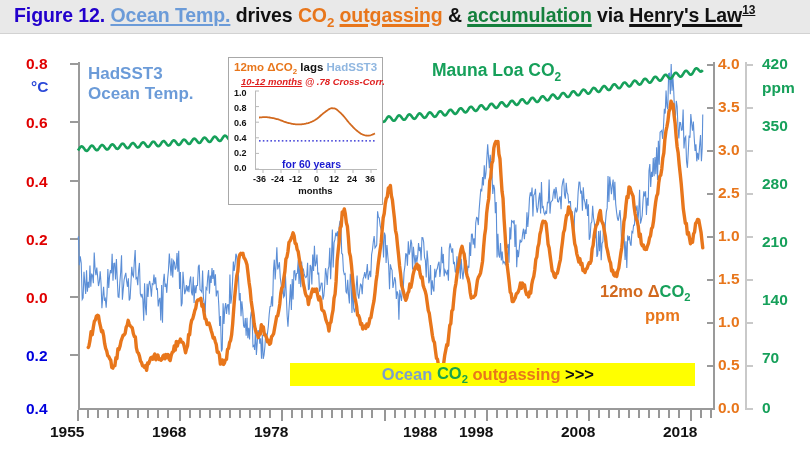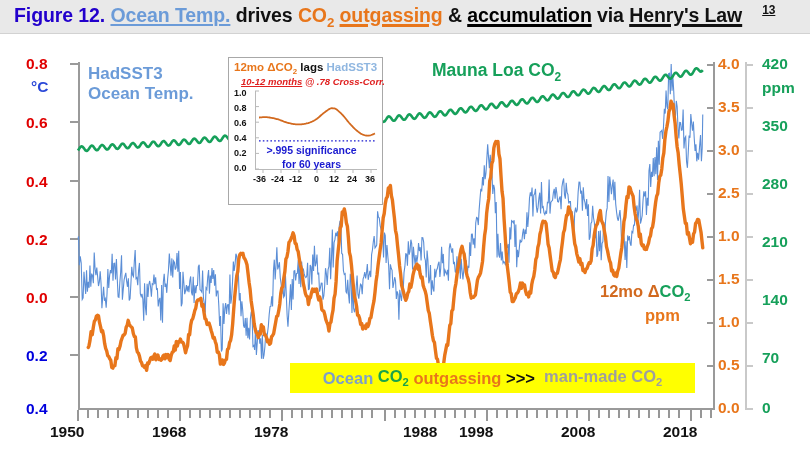--- a/index.html
+++ b/index.html
@@ -21,23 +21,23 @@
   .title-text{
     position:absolute;left:14px;top:3px;
     font-size:19.5px;font-weight:bold;white-space:nowrap;
     letter-spacing:-0.1px;
   }
   .t-fig{color:#2200cc;}
   .t-ocean{color:#6b9bd8;text-decoration:underline;text-decoration-thickness:2px;text-underline-offset:2px;}
   .t-black{color:#111111;}
   .t-co2{color:#e8761b;}
   .t-out{color:#e8761b;text-decoration:underline;text-decoration-thickness:2.5px;text-underline-offset:2px;}
-  .t-acc{color:#000000;text-decoration:underline;text-decoration-thickness:2.5px;text-underline-offset:2px;}
+  .t-acc{color:#15803d;text-decoration:underline;text-decoration-thickness:2.5px;text-underline-offset:2px;}
   .t-hl{color:#111111;text-decoration:underline;text-decoration-thickness:2.5px;text-underline-offset:2px;}
-  .t-sup{color:#111111;font-size:12px;vertical-align:super;text-decoration:underline;margin-left:20px;}
+  .t-sup{color:#111111;font-size:12px;vertical-align:super;text-decoration:underline;}
   sub{font-size:0.68em;}
 
   
   .plotarea{
     position:absolute;left:78px;top:62px;width:635px;height:348px;
     background:#ffffff;
     border-left:2px solid #9a9a9a;
     border-bottom:2px solid #9a9a9a;
     box-sizing:border-box;
   }
@@ -60,21 +60,21 @@
   
   .lbl{position:absolute;font-weight:bold;white-space:nowrap;}
   .lbl-had{color:#6b9bd8;font-size:17px;line-height:20px;}
   .lbl-ml{color:#16a05a;font-size:17.5px;}
   .lbl-d1{color:#d2691e;font-size:16.5px;}
   .lbl-d1 .g{color:#16a05a;}
   .lbl-d2{color:#e8761b;font-size:16.5px;}
 
   
   .banner{
-    position:absolute;left:290px;top:363px;width:405px;height:30px;
+    position:absolute;left:290px;top:363px;width:405px;height:23px;
     background:#ffff00;
     display:flex;align-items:center;justify-content:center;
     font-size:16.5px;font-weight:bold;white-space:nowrap;
   }
   .b-ocean{color:#7d9fc9;}
   .b-co2{color:#1aa34a;}
   .b-out{color:#e8761b;}
   .b-arrow{color:#111111;}
   .b-man{color:#9e9e9e;}
 
@@ -232,21 +232,21 @@
         <line x1="649" y1="410" x2="649" y2="418"></line>
       <line x1="659" y1="410" x2="659" y2="418"></line>
         <line x1="669" y1="410" x2="669" y2="418"></line>
       <line x1="679" y1="410" x2="679" y2="418"></line>
       <line x1="691" y1="410" x2="691" y2="421"></line>
       <line x1="701" y1="410" x2="701" y2="418"></line>
         <line x1="711" y1="410" x2="711" y2="418"></line>
     </g>
   </svg>
 
-  <div class="tl tl-x" style="left:50px;top:423px;">1950</div>
+  <div class="tl tl-x" style="left:50px;top:423px;">1955</div>
   <div class="tl tl-x" style="left:152px;top:423px;">1968</div>
   <div class="tl tl-x" style="left:254px;top:423px;">1978</div>
   <div class="tl tl-x" style="left:357px;top:423px;margin-left:46px;">1988</div>
   <div class="tl tl-x" style="left:459px;top:423px;">1998</div>
   <div class="tl tl-x" style="left:561px;top:423px;">2008</div>
   <div class="tl tl-x" style="left:663px;top:423px;">2018</div>
 
   <svg class="series" id="series-svg" width="810" height="450">
     <path id="path-hadsst3" fill="none" stroke="#5b8ed6" stroke-width="1.1" d="M78.00 238.62 L78.56 236.33 L79.33 265.26 L80.24 256.31 L81.22 263.06 L82.21 299.51 L83.12 297.84 L83.97 271.71 L84.83 283.11 L85.68 294.07 L86.53 270.27 L87.39 291.76 L88.24 281.91 L89.10 287.80 L89.95 265.64 L90.80 286.79 L91.66 273.63 L92.51 275.63 L93.36 283.11 L94.22 252.42 L95.07 268.80 L95.92 275.13 L96.78 267.46 L97.63 276.46 L98.48 286.01 L99.34 282.01 L100.19 271.32 L101.04 283.35 L101.90 308.32 L102.75 296.91 L103.60 286.83 L104.46 300.71 L105.31 298.77 L106.17 307.74 L107.02 293.81 L107.87 269.09 L108.73 288.00 L109.58 275.94 L110.43 270.07 L111.29 273.33 L112.14 253.82 L112.99 280.61 L113.85 263.52 L114.70 263.28 L115.55 279.38 L116.41 259.01 L117.26 278.67 L118.11 296.83 L118.97 297.26 L119.82 282.65 L120.67 272.32 L121.53 255.29 L122.38 299.76 L123.24 289.59 L124.09 279.76 L124.94 276.15 L125.80 272.82 L126.65 281.19 L127.50 286.82 L128.36 278.19 L129.21 300.47 L130.06 298.68 L130.92 283.19 L131.77 266.73 L132.62 275.07 L133.48 276.55 L134.33 261.58 L135.18 249.92 L136.04 278.51 L136.89 277.58 L137.74 285.16 L138.60 270.39 L139.45 262.92 L140.31 293.73 L141.16 296.51 L142.01 293.88 L142.87 299.42 L143.72 320.82 L144.57 283.32 L145.43 307.22 L146.28 315.28 L147.13 283.85 L147.99 297.00 L148.84 284.48 L149.69 280.97 L150.55 286.79 L151.40 296.71 L152.25 283.79 L153.11 284.50 L153.96 274.56 L154.81 284.22 L155.67 277.21 L156.52 289.27 L157.38 288.76 L158.23 306.35 L159.08 300.22 L159.94 297.83 L160.79 320.45 L161.64 285.03 L162.50 322.80 L163.35 282.03 L164.20 273.73 L165.06 286.89 L165.91 283.52 L166.76 292.84 L167.62 278.97 L168.47 269.98 L169.32 253.51 L170.18 264.50 L171.03 275.73 L171.88 258.40 L172.74 277.50 L173.59 260.87 L174.44 262.41 L175.30 269.65 L176.15 267.33 L177.01 253.14 L177.86 271.83 L178.71 250.79 L179.57 288.92 L180.42 271.93 L181.27 306.32 L182.13 303.27 L182.98 271.74 L183.83 282.70 L184.69 294.12 L185.54 290.78 L186.39 285.11 L187.25 291.36 L188.10 285.94 L188.95 292.30 L189.81 280.81 L190.66 276.42 L191.51 292.39 L192.37 295.40 L193.22 276.84 L194.08 303.02 L194.93 285.28 L195.78 293.22 L196.64 285.51 L197.49 285.52 L198.34 266.68 L199.20 264.71 L200.05 289.78 L200.90 290.51 L201.76 291.98 L202.61 270.50 L203.46 298.29 L204.32 303.66 L205.17 313.14 L206.02 287.86 L206.88 289.39 L207.73 276.93 L208.58 270.01 L209.44 293.64 L210.29 275.58 L211.15 283.03 L212.00 268.12 L212.85 278.93 L213.71 270.04 L214.56 285.76 L215.41 274.17 L216.27 296.44 L217.12 291.09 L217.97 290.99 L218.83 305.88 L219.68 325.94 L220.53 316.11 L221.39 351.60 L222.24 349.17 L223.09 303.34 L223.95 324.02 L224.80 308.75 L225.65 302.98 L226.51 313.87 L227.36 304.93 L228.22 304.65 L229.07 314.80 L229.92 274.54 L230.78 303.75 L231.63 298.05 L232.48 282.85 L233.34 261.50 L234.19 270.91 L235.04 264.48 L235.90 253.80 L236.75 256.10 L237.60 268.98 L238.46 275.41 L239.31 300.50 L240.16 293.14 L241.02 316.17 L241.87 301.36 L242.72 310.17 L243.58 325.61 L244.43 327.74 L245.28 317.93 L246.14 335.84 L246.99 317.66 L247.85 338.13 L248.70 327.71 L249.55 339.50 L250.41 318.87 L251.26 311.51 L252.11 316.51 L252.97 346.31 L253.82 345.37 L254.67 349.99 L255.53 326.68 L256.38 354.89 L257.23 343.00 L258.09 330.15 L258.94 332.50 L259.79 343.69 L260.65 338.35 L261.50 358.63 L262.35 334.77 L263.21 358.97 L264.06 355.00 L264.92 346.36 L265.77 332.81 L266.62 338.80 L267.48 333.26 L268.33 326.25 L269.18 314.53 L270.04 306.62 L270.89 306.32 L271.74 296.38 L272.60 306.40 L273.45 270.54 L274.30 259.65 L275.16 279.53 L276.01 265.52 L276.86 247.22 L277.72 269.42 L278.57 266.28 L279.42 262.22 L280.28 277.87 L281.13 283.63 L281.99 294.17 L282.84 284.63 L283.69 297.14 L284.55 295.50 L285.40 273.63 L286.25 293.80 L287.11 315.30 L287.96 326.72 L288.81 312.30 L289.67 299.82 L290.52 284.33 L291.37 309.96 L292.23 278.95 L293.08 299.53 L293.93 271.07 L294.79 270.67 L295.64 280.49 L296.49 273.38 L297.35 273.21 L298.20 260.36 L299.06 284.06 L299.91 263.78 L300.76 287.26 L301.62 261.64 L302.47 271.62 L303.32 268.49 L304.18 273.92 L305.03 276.48 L305.88 277.58 L306.74 275.98 L307.59 262.69 L308.44 289.45 L309.30 288.88 L310.15 264.95 L311.00 266.94 L311.86 284.58 L312.71 254.46 L313.56 270.89 L314.42 245.72 L315.27 266.24 L316.13 262.98 L316.98 254.60 L317.83 274.59 L318.69 272.53 L319.54 291.73 L320.39 287.98 L321.25 283.12 L322.10 283.28 L322.95 299.73 L323.81 295.85 L324.66 285.96 L325.51 268.17 L326.37 273.81 L327.22 284.85 L328.07 269.65 L328.93 266.34 L329.78 247.84 L330.63 279.30 L331.49 258.32 L332.34 229.56 L333.19 267.49 L334.05 242.69 L334.90 239.64 L335.76 232.74 L336.61 236.11 L337.46 231.30 L338.32 242.63 L339.17 226.53 L340.02 220.75 L340.88 224.79 L341.73 253.45 L342.58 254.28 L343.44 270.73 L344.29 274.51 L345.14 273.69 L346.00 291.75 L346.85 293.01 L347.70 279.80 L348.56 294.98 L349.41 303.50 L350.26 273.79 L351.12 281.03 L351.97 312.94 L352.83 283.34 L353.68 308.44 L354.53 312.26 L355.39 307.94 L356.24 286.78 L357.09 275.58 L357.95 294.48 L358.80 298.63 L359.65 290.58 L360.51 284.08 L361.36 284.92 L362.21 294.17 L363.07 279.01 L363.92 276.46 L364.77 272.13 L365.63 278.43 L366.48 273.15 L367.33 264.01 L368.19 279.79 L369.04 275.45 L369.90 270.81 L370.75 277.08 L371.60 254.63 L372.46 249.77 L373.31 241.81 L374.16 236.10 L375.02 247.88 L375.87 246.62 L376.72 245.10 L377.58 211.35 L378.43 216.99 L379.28 218.05 L380.14 225.53 L380.99 229.06 L381.84 226.38 L382.70 235.22 L383.55 257.42 L384.40 232.60 L385.26 235.50 L386.11 262.96 L386.97 245.08 L387.82 256.27 L388.67 265.80 L389.53 289.24 L390.38 264.34 L391.23 268.26 L392.09 270.33 L392.94 287.92 L393.79 283.21 L394.65 277.26 L395.50 280.51 L396.35 298.85 L397.21 291.37 L398.06 294.62 L398.91 319.84 L399.77 289.89 L400.62 295.92 L401.47 301.01 L402.33 287.68 L403.18 291.37 L404.03 272.32 L404.89 266.42 L405.74 253.90 L406.60 254.25 L407.45 265.75 L408.30 241.29 L409.16 254.71 L410.01 251.23 L410.86 239.71 L411.72 243.58 L412.57 269.59 L413.42 246.87 L414.28 256.63 L415.13 264.62 L415.98 255.13 L416.84 262.24 L417.69 256.37 L418.54 243.00 L419.40 251.06 L420.25 247.17 L421.10 260.48 L421.96 237.60 L422.81 237.80 L423.67 242.10 L424.52 257.52 L425.37 260.44 L426.23 277.51 L427.08 250.44 L427.93 260.48 L428.79 283.35 L429.64 280.01 L430.49 265.06 L431.35 294.87 L432.20 280.27 L433.05 288.36 L433.91 291.56 L434.76 268.79 L435.61 277.45 L436.47 270.40 L437.32 268.59 L438.17 264.11 L439.03 261.70 L439.88 276.88 L440.74 268.12 L441.59 246.89 L442.44 263.18 L443.30 253.92 L444.15 276.35 L445.00 270.25 L445.86 272.44 L446.71 274.12 L447.56 269.74 L448.42 280.83 L449.27 248.42 L450.12 243.46 L450.98 248.27 L451.83 252.56 L452.68 248.35 L453.54 264.18 L454.39 261.83 L455.24 271.92 L456.10 272.38 L456.95 256.20 L457.81 267.94 L458.66 273.18 L459.51 252.33 L460.37 278.82 L461.22 258.74 L462.07 270.76 L462.93 279.37 L463.78 270.39 L464.63 259.73 L465.49 268.86 L466.34 260.26 L467.19 277.08 L468.05 265.74 L468.90 267.73 L469.75 242.21 L470.61 255.94 L471.46 234.17 L472.31 234.16 L473.17 244.63 L474.02 238.20 L474.88 248.18 L475.73 222.99 L476.58 217.47 L477.44 218.01 L478.29 225.09 L479.14 209.64 L480.00 198.71 L480.85 188.75 L481.70 191.41 L482.56 176.98 L483.41 185.53 L484.26 165.20 L485.12 179.28 L485.97 173.00 L486.82 158.60 L487.68 144.32 L488.53 157.31 L489.38 168.13 L490.24 154.73 L491.09 166.69 L491.94 173.17 L492.80 193.91 L493.65 184.86 L494.51 188.59 L495.36 213.11 L496.21 201.96 L497.07 257.53 L497.92 233.79 L498.77 254.71 L499.63 257.72 L500.48 242.96 L501.33 260.55 L502.19 251.50 L503.04 263.15 L503.89 261.56 L504.75 263.10 L505.60 265.33 L506.45 244.91 L507.31 247.82 L508.16 243.96 L509.01 262.69 L509.87 227.32 L510.72 239.58 L511.58 220.66 L512.43 221.46 L513.28 222.71 L514.14 220.17 L514.99 246.91 L515.84 224.59 L516.70 267.26 L517.55 249.71 L518.40 257.18 L519.26 248.73 L520.11 239.67 L520.96 242.18 L521.82 240.99 L522.67 233.22 L523.52 228.71 L524.38 239.08 L525.23 229.47 L526.08 234.00 L526.94 212.38 L527.79 226.95 L528.65 214.87 L529.50 198.17 L530.35 192.32 L531.21 196.22 L532.06 187.53 L532.91 216.36 L533.77 195.22 L534.62 193.84 L535.47 188.76 L536.33 206.01 L537.18 212.59 L538.03 207.39 L538.89 198.07 L539.74 192.70 L540.59 213.43 L541.45 182.06 L542.30 207.51 L543.15 206.73 L544.01 212.74 L544.86 214.52 L545.72 211.62 L546.57 213.82 L547.42 202.31 L548.28 202.70 L549.13 179.60 L549.98 213.60 L550.84 202.42 L551.69 201.07 L552.54 200.34 L553.40 192.56 L554.25 188.85 L555.10 198.65 L555.96 187.11 L556.81 192.79 L557.66 201.56 L558.52 202.02 L559.37 198.20 L560.22 196.38 L561.08 209.30 L561.93 186.82 L562.78 181.61 L563.64 178.52 L564.49 194.60 L565.35 198.72 L566.20 182.84 L567.05 192.35 L567.91 194.45 L568.76 203.56 L569.61 201.47 L570.47 201.49 L571.32 219.94 L572.17 211.36 L573.03 230.35 L573.88 231.94 L574.73 212.64 L575.59 207.57 L576.44 212.44 L577.29 209.54 L578.15 192.09 L579.00 182.10 L579.85 182.18 L580.71 193.70 L581.56 190.68 L582.42 210.75 L583.27 187.29 L584.12 199.18 L584.98 202.49 L585.83 209.16 L586.68 199.05 L587.54 216.04 L588.39 204.19 L589.24 239.79 L590.10 237.26 L590.95 223.48 L591.80 221.79 L592.66 205.82 L593.51 217.79 L594.36 222.52 L595.22 238.20 L596.07 226.94 L596.92 256.95 L597.78 254.10 L598.63 231.11 L599.49 251.18 L600.34 230.48 L601.19 260.25 L602.05 243.50 L602.90 241.51 L603.75 221.99 L604.61 236.31 L605.46 222.21 L606.31 212.18 L607.17 207.88 L608.02 175.93 L608.87 202.02 L609.73 176.66 L610.58 184.58 L611.43 194.17 L612.29 185.56 L613.14 179.60 L613.99 200.22 L614.85 181.82 L615.70 203.84 L616.56 211.98 L617.41 218.08 L618.26 220.74 L619.12 215.37 L619.97 210.14 L620.82 221.59 L621.68 246.54 L622.53 233.60 L623.38 233.90 L624.24 238.94 L625.09 259.86 L625.94 241.34 L626.80 268.04 L627.65 235.39 L628.50 240.30 L629.36 236.17 L630.21 243.41 L631.06 245.82 L631.92 231.62 L632.77 232.65 L633.63 225.06 L634.48 225.20 L635.33 206.04 L636.19 210.65 L637.04 205.41 L637.89 221.96 L638.75 210.25 L639.60 189.68 L640.45 223.56 L641.31 220.14 L642.16 215.58 L643.01 200.73 L643.87 191.34 L644.72 196.52 L645.57 191.36 L646.43 214.97 L647.28 197.75 L648.13 205.80 L648.99 170.75 L649.84 164.08 L650.69 186.99 L651.55 171.80 L652.40 176.87 L653.26 158.12 L654.11 176.28 L654.96 156.96 L655.82 174.32 L656.67 147.27 L657.52 180.03 L658.38 140.77 L659.23 164.62 L660.08 132.30 L660.94 131.47 L661.79 130.41 L662.64 138.83 L663.50 126.46 L664.35 108.81 L665.20 113.56 L666.06 90.55 L666.91 106.45 L667.76 109.34 L668.62 73.64 L669.47 73.26 L670.33 94.20 L671.18 63.90 L672.03 90.72 L672.89 76.73 L673.74 91.22 L674.59 111.97 L675.45 117.10 L676.30 100.95 L677.15 106.50 L678.01 128.21 L678.86 138.39 L679.71 122.46 L680.57 122.67 L681.42 130.16 L682.27 129.82 L683.13 109.41 L683.98 148.38 L684.83 138.05 L685.69 136.52 L686.54 161.57 L687.40 167.84 L688.25 152.29 L689.10 135.51 L689.96 137.72 L690.81 113.97 L691.66 123.25 L692.52 130.80 L693.37 121.60 L694.22 137.98 L695.08 150.91 L695.93 144.27 L696.78 161.33 L697.64 152.83 L698.55 159.77 L699.53 147.20 L700.52 135.11 L701.43 161.17 L702.20 148.03 L702.76 114.53 "></path>
     <path id="path-maunaloa" fill="none" stroke="#16a05a" stroke-width="2.6" stroke-linejoin="round" d="M78.00 150.46 L78.85 149.20 L79.71 147.88 L80.56 146.82 L81.41 146.31 L82.27 146.45 L83.12 147.21 L83.97 148.35 L84.83 149.57 L85.68 150.51 L86.53 150.92 L87.39 150.66 L88.24 149.80 L89.10 148.54 L89.95 147.22 L90.80 146.16 L91.66 145.64 L92.51 145.79 L93.36 146.54 L94.22 147.69 L95.07 148.91 L95.92 149.85 L96.78 150.26 L97.63 150.00 L98.48 149.14 L99.34 147.88 L100.19 146.55 L101.04 145.50 L101.90 144.98 L102.75 145.13 L103.60 145.88 L104.46 147.03 L105.31 148.24 L106.17 149.19 L107.02 149.59 L107.87 149.34 L108.73 148.47 L109.58 147.22 L110.43 145.89 L111.29 144.83 L112.14 144.32 L112.99 144.46 L113.85 145.22 L114.70 146.36 L115.55 147.58 L116.41 148.53 L117.26 148.93 L118.11 148.67 L118.97 147.81 L119.82 146.55 L120.67 145.23 L121.53 144.17 L122.38 143.66 L123.24 143.80 L124.09 144.56 L124.94 145.70 L125.80 146.92 L126.65 147.86 L127.50 148.27 L128.36 148.01 L129.21 147.15 L130.06 145.89 L130.92 144.56 L131.77 143.51 L132.62 142.99 L133.48 143.14 L134.33 143.89 L135.18 145.04 L136.04 146.25 L136.89 147.20 L137.74 147.61 L138.60 147.35 L139.45 146.48 L140.31 145.23 L141.16 143.90 L142.01 142.85 L142.87 142.33 L143.72 142.48 L144.57 143.23 L145.43 144.38 L146.28 145.59 L147.13 146.54 L147.99 146.94 L148.84 146.69 L149.69 145.82 L150.55 144.56 L151.40 143.24 L152.25 142.18 L153.11 141.67 L153.96 141.81 L154.81 142.57 L155.67 143.71 L156.52 144.93 L157.37 145.87 L158.23 146.28 L159.08 146.02 L159.94 145.16 L160.79 143.90 L161.64 142.58 L162.50 141.52 L163.35 141.00 L164.20 141.15 L165.06 141.90 L165.91 143.05 L166.76 144.27 L167.62 145.21 L168.47 145.62 L169.32 145.36 L170.18 144.50 L171.03 143.24 L171.88 141.91 L172.74 140.86 L173.59 140.34 L174.44 140.49 L175.30 141.24 L176.15 142.39 L177.01 143.60 L177.86 144.55 L178.71 144.95 L179.57 144.70 L180.42 143.83 L181.27 142.55 L182.13 141.19 L182.98 140.11 L183.83 139.57 L184.69 139.69 L185.54 140.41 L186.39 141.53 L187.25 142.72 L188.10 143.64 L188.95 144.01 L189.81 143.73 L190.66 142.84 L191.51 141.55 L192.37 140.20 L193.22 139.12 L194.08 138.57 L194.93 138.69 L195.78 139.42 L196.64 140.54 L197.49 141.73 L198.34 142.64 L199.20 143.02 L200.05 142.74 L200.90 141.84 L201.76 140.56 L202.61 139.21 L203.46 138.12 L204.32 137.58 L205.17 137.70 L206.02 138.42 L206.88 139.54 L207.73 140.73 L208.58 141.65 L209.44 142.03 L210.29 141.74 L211.15 140.85 L212.00 139.57 L212.85 138.21 L213.71 137.13 L214.56 136.59 L215.41 136.70 L216.27 137.43 L217.12 138.55 L217.97 139.74 L218.83 140.65 L219.68 141.03 L220.53 140.75 L221.39 139.86 L222.24 138.57 L223.09 137.22 L223.95 136.13 L224.80 135.59 L225.65 135.71 L226.51 136.44 L227.36 137.55 L228.22 138.74 L229.07 139.66 L229.92 140.04 L230.78 139.75 L231.63 138.86 L232.48 137.58 L233.34 136.22 L234.19 135.14 L235.04 134.60 L235.90 134.71 L236.75 135.44 L237.60 136.56 L238.46 137.75 L239.31 138.67 L240.16 139.04 L241.02 138.76 L241.87 137.87 L242.72 136.58 L243.58 135.23 L244.43 134.15 L245.28 133.60 L246.14 133.72 L246.99 134.45 L247.85 135.57 L248.70 136.75 L249.55 137.67 L250.41 138.05 L251.26 137.77 L252.11 136.87 L252.97 135.59 L253.82 134.23 L254.67 133.15 L255.53 132.61 L256.38 132.73 L257.23 133.45 L258.09 134.57 L258.94 135.76 L259.79 136.68 L260.65 137.05 L261.50 136.77 L262.35 135.88 L263.21 134.59 L264.06 133.24 L264.92 132.16 L265.77 131.61 L266.62 131.73 L267.48 132.46 L268.33 133.58 L269.18 134.77 L270.04 135.68 L270.89 136.06 L271.74 135.78 L272.60 134.88 L273.45 133.60 L274.30 132.25 L275.16 131.16 L276.01 130.62 L276.86 130.74 L277.72 131.46 L278.57 132.58 L279.42 133.77 L280.28 134.69 L281.13 135.07 L281.99 134.78 L282.84 133.89 L283.69 132.58 L284.55 131.20 L285.40 130.09 L286.25 129.51 L287.11 129.61 L287.96 130.30 L288.81 131.40 L289.67 132.56 L290.52 133.45 L291.37 133.80 L292.23 133.48 L293.08 132.56 L293.93 131.25 L294.79 129.87 L295.64 128.76 L296.49 128.19 L297.35 128.28 L298.20 128.98 L299.06 130.07 L299.91 131.23 L300.76 132.12 L301.62 132.47 L302.47 132.16 L303.32 131.24 L304.18 129.93 L305.03 128.55 L305.88 127.43 L306.74 126.86 L307.59 126.95 L308.44 127.65 L309.30 128.74 L310.15 129.90 L311.00 130.79 L311.86 131.14 L312.71 130.83 L313.56 129.91 L314.42 128.60 L315.27 127.22 L316.12 126.11 L316.98 125.54 L317.83 125.63 L318.69 126.33 L319.54 127.42 L320.39 128.58 L321.25 129.47 L322.10 129.82 L322.95 129.51 L323.81 128.59 L324.66 127.28 L325.51 125.89 L326.37 124.78 L327.22 124.21 L328.07 124.30 L328.93 125.00 L329.78 126.09 L330.63 127.25 L331.49 128.14 L332.34 128.49 L333.19 128.18 L334.05 127.26 L334.90 125.95 L335.76 124.57 L336.61 123.46 L337.46 122.89 L338.32 122.98 L339.17 123.68 L340.02 124.77 L340.88 125.93 L341.73 126.82 L342.58 127.17 L343.44 126.86 L344.29 125.94 L345.14 124.62 L346.00 123.24 L346.85 122.13 L347.70 121.56 L348.56 121.65 L349.41 122.35 L350.26 123.44 L351.12 124.60 L351.97 125.49 L352.83 125.84 L353.68 125.53 L354.53 124.61 L355.39 123.30 L356.24 121.92 L357.09 120.81 L357.95 120.23 L358.80 120.33 L359.65 121.02 L360.51 122.12 L361.36 123.28 L362.21 124.17 L363.07 124.52 L363.92 124.20 L364.77 123.28 L365.63 121.97 L366.48 120.59 L367.33 119.48 L368.19 118.91 L369.04 119.00 L369.90 119.70 L370.75 120.79 L371.60 121.95 L372.46 122.84 L373.31 123.19 L374.16 122.88 L375.02 121.96 L375.87 120.65 L376.72 119.27 L377.58 118.15 L378.43 117.58 L379.28 117.67 L380.14 118.37 L380.99 119.46 L381.84 120.62 L382.70 121.51 L383.55 121.86 L384.40 121.55 L385.26 120.63 L386.11 119.35 L386.97 117.99 L387.82 116.91 L388.67 116.37 L389.53 116.49 L390.38 117.21 L391.23 118.33 L392.09 119.52 L392.94 120.44 L393.79 120.81 L394.65 120.53 L395.50 119.64 L396.35 118.35 L397.21 117.00 L398.06 115.92 L398.91 115.37 L399.77 115.49 L400.62 116.22 L401.47 117.34 L402.33 118.53 L403.18 119.44 L404.03 119.82 L404.89 119.54 L405.74 118.64 L406.60 117.36 L407.45 116.01 L408.30 114.92 L409.16 114.38 L410.01 114.50 L410.86 115.22 L411.72 116.34 L412.57 117.53 L413.42 118.45 L414.28 118.83 L415.13 118.54 L415.98 117.65 L416.84 116.37 L417.69 115.01 L418.54 113.93 L419.40 113.39 L420.25 113.50 L421.10 114.23 L421.96 115.35 L422.81 116.54 L423.67 117.45 L424.52 117.83 L425.37 117.55 L426.23 116.66 L427.08 115.37 L427.93 114.02 L428.79 112.93 L429.64 112.39 L430.49 112.51 L431.35 113.24 L432.20 114.35 L433.05 115.54 L433.91 116.46 L434.76 116.84 L435.61 116.55 L436.47 115.66 L437.32 114.34 L438.17 112.94 L439.03 111.82 L439.88 111.23 L440.74 111.31 L441.59 111.99 L442.44 113.07 L443.30 114.22 L444.15 115.09 L445.00 115.43 L445.86 115.10 L446.71 114.17 L447.56 112.84 L448.42 111.45 L449.27 110.32 L450.12 109.74 L450.98 109.82 L451.83 110.50 L452.68 111.58 L453.54 112.73 L454.39 113.60 L455.24 113.94 L456.10 113.61 L456.95 112.68 L457.81 111.35 L458.66 109.96 L459.51 108.83 L460.37 108.25 L461.22 108.32 L462.07 109.01 L462.93 110.09 L463.78 111.23 L464.63 112.11 L465.49 112.45 L466.34 112.12 L467.19 111.19 L468.05 109.86 L468.90 108.47 L469.75 107.34 L470.61 106.76 L471.46 106.83 L472.31 107.52 L473.17 108.60 L474.02 109.74 L474.87 110.62 L475.73 110.95 L476.58 110.63 L477.44 109.70 L478.29 108.37 L479.14 106.97 L480.00 105.85 L480.85 105.27 L481.70 105.34 L482.56 106.03 L483.41 107.10 L484.26 108.25 L485.12 109.13 L485.97 109.46 L486.82 109.14 L487.68 108.20 L488.53 106.88 L489.38 105.48 L490.24 104.36 L491.09 103.77 L491.94 103.85 L492.80 104.54 L493.65 105.61 L494.51 106.76 L495.36 107.64 L496.21 107.97 L497.07 107.65 L497.92 106.71 L498.77 105.39 L499.63 103.99 L500.48 102.87 L501.33 102.28 L502.19 102.36 L503.04 103.04 L503.89 104.12 L504.75 105.27 L505.60 106.14 L506.45 106.48 L507.31 106.16 L508.16 105.22 L509.01 103.90 L509.87 102.50 L510.72 101.38 L511.58 100.79 L512.43 100.87 L513.28 101.55 L514.14 102.63 L514.99 103.78 L515.84 104.65 L516.70 104.99 L517.55 104.66 L518.40 103.73 L519.26 102.40 L520.11 101.01 L520.96 99.88 L521.82 99.30 L522.67 99.38 L523.52 100.06 L524.38 101.14 L525.23 102.29 L526.08 103.16 L526.94 103.50 L527.79 103.17 L528.65 102.24 L529.50 100.91 L530.35 99.52 L531.21 98.39 L532.06 97.81 L532.91 97.88 L533.77 98.57 L534.62 99.65 L535.47 100.79 L536.33 101.67 L537.18 102.01 L538.03 101.68 L538.89 100.75 L539.74 99.41 L540.59 98.00 L541.45 96.86 L542.30 96.26 L543.15 96.32 L544.01 97.00 L544.86 98.06 L545.72 99.19 L546.57 100.05 L547.42 100.38 L548.28 100.04 L549.13 99.09 L549.98 97.75 L550.84 96.34 L551.69 95.20 L552.54 94.60 L553.40 94.67 L554.25 95.34 L555.10 96.40 L555.96 97.53 L556.81 98.40 L557.66 98.72 L558.52 98.38 L559.37 97.43 L560.22 96.09 L561.08 94.68 L561.93 93.55 L562.78 92.95 L563.64 93.01 L564.49 93.68 L565.35 94.74 L566.20 95.88 L567.05 96.74 L567.91 97.06 L568.76 96.72 L569.61 95.78 L570.47 94.44 L571.32 93.03 L572.17 91.89 L573.03 91.29 L573.88 91.35 L574.73 92.02 L575.59 93.09 L576.44 94.22 L577.29 95.08 L578.15 95.41 L579.00 95.07 L579.85 94.12 L580.71 92.78 L581.56 91.37 L582.42 90.23 L583.27 89.63 L584.12 89.70 L584.98 90.37 L585.83 91.43 L586.68 92.56 L587.54 93.43 L588.39 93.75 L589.24 93.41 L590.10 92.46 L590.95 91.11 L591.80 89.69 L592.66 88.53 L593.51 87.92 L594.36 87.97 L595.22 88.63 L596.07 89.68 L596.92 90.80 L597.78 91.64 L598.63 91.95 L599.49 91.60 L600.34 90.64 L601.19 89.29 L602.05 87.86 L602.90 86.71 L603.75 86.10 L604.61 86.15 L605.46 86.80 L606.31 87.85 L607.17 88.97 L608.02 89.82 L608.87 90.13 L609.73 89.78 L610.58 88.82 L611.43 87.46 L612.29 86.04 L613.14 84.89 L613.99 84.27 L614.85 84.32 L615.70 84.98 L616.56 86.03 L617.41 87.15 L618.26 88.00 L619.12 88.31 L619.97 87.95 L620.82 86.99 L621.68 85.64 L622.53 84.22 L623.38 83.06 L624.24 82.45 L625.09 82.50 L625.94 83.16 L626.80 84.21 L627.65 85.33 L628.50 86.18 L629.36 86.48 L630.21 86.13 L631.06 85.17 L631.92 83.82 L632.77 82.39 L633.62 81.24 L634.48 80.63 L635.33 80.68 L636.19 81.34 L637.04 82.39 L637.89 83.50 L638.75 84.35 L639.60 84.66 L640.45 84.31 L641.31 83.35 L642.16 81.98 L643.01 80.54 L643.87 79.38 L644.72 78.75 L645.57 78.79 L646.43 79.43 L647.28 80.47 L648.13 81.57 L648.99 82.41 L649.84 82.70 L650.69 82.33 L651.55 81.36 L652.40 79.99 L653.26 78.55 L654.11 77.39 L654.96 76.76 L655.82 76.80 L656.67 77.44 L657.52 78.48 L658.38 79.58 L659.23 80.42 L660.08 80.71 L660.94 80.35 L661.79 79.37 L662.64 78.00 L663.50 76.57 L664.35 75.40 L665.20 74.77 L666.06 74.81 L666.91 75.45 L667.76 76.49 L668.62 77.59 L669.47 78.43 L670.33 78.72 L671.18 78.36 L672.03 77.38 L672.89 76.01 L673.74 74.58 L674.59 73.41 L675.45 72.79 L676.30 72.82 L677.15 73.46 L678.01 74.50 L678.86 75.61 L679.71 76.44 L680.57 76.73 L681.42 76.37 L682.27 75.39 L683.13 74.03 L683.98 72.59 L684.83 71.42 L685.69 70.80 L686.54 70.83 L687.40 71.48 L688.25 72.51 L689.10 73.62 L689.96 74.45 L690.81 74.75 L691.66 74.38 L692.52 73.40 L693.37 71.93 L694.22 70.38 L695.08 69.10 L695.93 68.37 L696.78 68.29 L697.64 68.82 L698.49 69.75 L699.34 70.74 L700.20 71.47 L701.05 71.65 L701.90 71.18 L702.76 70.09 "></path>
@@ -257,21 +257,21 @@
     <div>HadSST3</div>
     <div>Ocean Temp.</div>
   </div>
 
   <div class="lbl lbl-ml" style="left:432px;top:60px;"><span>Mauna Loa CO</span><sub>2</sub></div>
 
   <div class="lbl lbl-d1" style="left:600px;top:282px;"><span>12mo Δ</span><span class="g"><span>CO</span><sub>2</sub></span></div>
   <div class="lbl lbl-d2" style="left:645px;top:306px;">ppm</div>
 
   <div class="banner">
-    <span class="b-ocean">Ocean</span>&nbsp;<span class="b-co2"><span>CO</span><sub>2</sub></span>&nbsp;<span class="b-out">outgassing</span>&nbsp;<span class="b-arrow">&gt;&gt;&gt;</span>&nbsp;&nbsp;<span class="b-man"><span>man-made  CO</span><sub>2</sub></span>
+    <span class="b-ocean">Ocean</span>&nbsp;<span class="b-co2"><span>CO</span><sub>2</sub></span>&nbsp;<span class="b-out">outgassing</span>&nbsp;<span class="b-arrow">&gt;&gt;&gt;</span>&nbsp;&nbsp;
   </div>
 
   <div class="inset">
     <div class="inset-title"><span class="i-dco2"><span>12mo ΔCO</span><sub>2</sub></span> <span class="i-lags">lags</span> <span class="i-had">HadSST3</span></div>
 
     <div class="inset-sub"><u>10-12 months</u><span> @ .78 Cross-Corr.</span></div>
 
     <div class="ins-tl" style="left:5px;top:30px;">1.0</div>
     <div class="ins-tl" style="left:5px;top:45px;">0.8</div>
     <div class="ins-tl" style="left:5px;top:60px;">0.6</div>
@@ -295,25 +295,25 @@
         <line x1="70" y1="111" x2="70" y2="115"></line>
         <line x1="88" y1="111" x2="88" y2="115"></line>
         <line x1="106" y1="111" x2="106" y2="115"></line>
         <line x1="124" y1="111" x2="124" y2="115"></line>
         <line x1="142" y1="111" x2="142" y2="115"></line>
       </g>
       <line x1="30" y1="82.9" x2="146" y2="82.9" stroke="#1a1ad0" stroke-width="1.4" stroke-dasharray="1.6 2.2"></line>
       <path id="path-inset" fill="none" stroke="#d2691e" stroke-width="1.8" stroke-linejoin="round" d="M30.00 59.52 L30.50 59.48 L31.16 59.42 L31.94 59.35 L32.82 59.28 L33.74 59.21 L34.68 59.15 L35.59 59.13 L36.44 59.13 L37.25 59.17 L38.06 59.22 L38.86 59.30 L39.67 59.40 L40.47 59.51 L41.28 59.63 L42.08 59.77 L42.89 59.91 L43.69 60.06 L44.50 60.23 L45.31 60.40 L46.11 60.59 L46.92 60.79 L47.72 61.01 L48.53 61.23 L49.33 61.47 L50.14 61.73 L50.94 62.01 L51.75 62.31 L52.56 62.63 L53.36 62.94 L54.17 63.25 L54.97 63.54 L55.78 63.81 L56.58 64.07 L57.39 64.32 L58.19 64.57 L59.00 64.80 L59.81 65.03 L60.61 65.24 L61.42 65.43 L62.22 65.60 L63.03 65.76 L63.83 65.90 L64.64 66.03 L65.44 66.14 L66.25 66.23 L67.06 66.30 L67.86 66.35 L68.67 66.38 L69.47 66.39 L70.28 66.38 L71.08 66.35 L71.89 66.31 L72.69 66.24 L73.50 66.15 L74.31 66.04 L75.11 65.92 L75.92 65.77 L76.72 65.62 L77.53 65.44 L78.33 65.25 L79.14 65.03 L79.94 64.78 L80.75 64.51 L81.56 64.20 L82.36 63.86 L83.17 63.49 L83.97 63.10 L84.78 62.68 L85.58 62.23 L86.39 61.75 L87.19 61.23 L88.00 60.69 L88.81 60.09 L89.61 59.44 L90.42 58.74 L91.22 58.02 L92.03 57.29 L92.83 56.57 L93.64 55.88 L94.44 55.23 L95.27 54.60 L96.13 53.95 L97.00 53.31 L97.87 52.69 L98.71 52.12 L99.50 51.59 L100.24 51.14 L100.89 50.78 L101.45 50.53 L101.92 50.35 L102.33 50.25 L102.70 50.21 L103.04 50.21 L103.38 50.24 L103.73 50.28 L104.11 50.32 L104.49 50.34 L104.84 50.35 L105.18 50.38 L105.52 50.43 L105.89 50.53 L106.30 50.70 L106.78 50.96 L107.33 51.33 L107.98 51.82 L108.72 52.41 L109.51 53.08 L110.35 53.83 L111.22 54.63 L112.09 55.47 L112.95 56.32 L113.78 57.18 L114.58 58.07 L115.39 59.02 L116.19 60.01 L117.00 61.03 L117.81 62.06 L118.61 63.07 L119.42 64.05 L120.22 64.98 L121.03 65.88 L121.83 66.77 L122.64 67.64 L123.44 68.49 L124.25 69.32 L125.06 70.12 L125.86 70.88 L126.67 71.61 L127.47 72.31 L128.28 73.00 L129.08 73.66 L129.89 74.28 L130.69 74.87 L131.50 75.40 L132.31 75.88 L133.11 76.29 L133.92 76.64 L134.72 76.94 L135.53 77.18 L136.33 77.38 L137.14 77.52 L137.94 77.60 L138.75 77.64 L139.56 77.62 L140.41 77.50 L141.32 77.28 L142.26 76.99 L143.18 76.65 L144.06 76.30 L144.84 75.97 L145.50 75.70 L146.00 75.51 "></path>
     </svg>
 
-    <div class="ins-note" style="top:86px;left:6px;">&gt;.995 significance</div>
     <div class="ins-note" style="top:100px;left:6px;">for 60 years</div>
 
     <div class="ins-xl" style="left:24px;top:116px;">-36</div>
     <div class="ins-xl" style="left:42px;top:116px;">-24</div>
     <div class="ins-xl" style="left:60px;top:116px;">-12</div>
     <div class="ins-xl" style="left:85px;top:116px;">0</div>
     <div class="ins-xl" style="left:100px;top:116px;">12</div>
     <div class="ins-xl" style="left:118px;top:116px;">24</div>
     <div class="ins-xl" style="left:136px;top:116px;">36</div>
+    <div class="ins-months" style="top:127px;left:10px;">months</div>
   </div>
 
 </div>
 
 </body></html>

